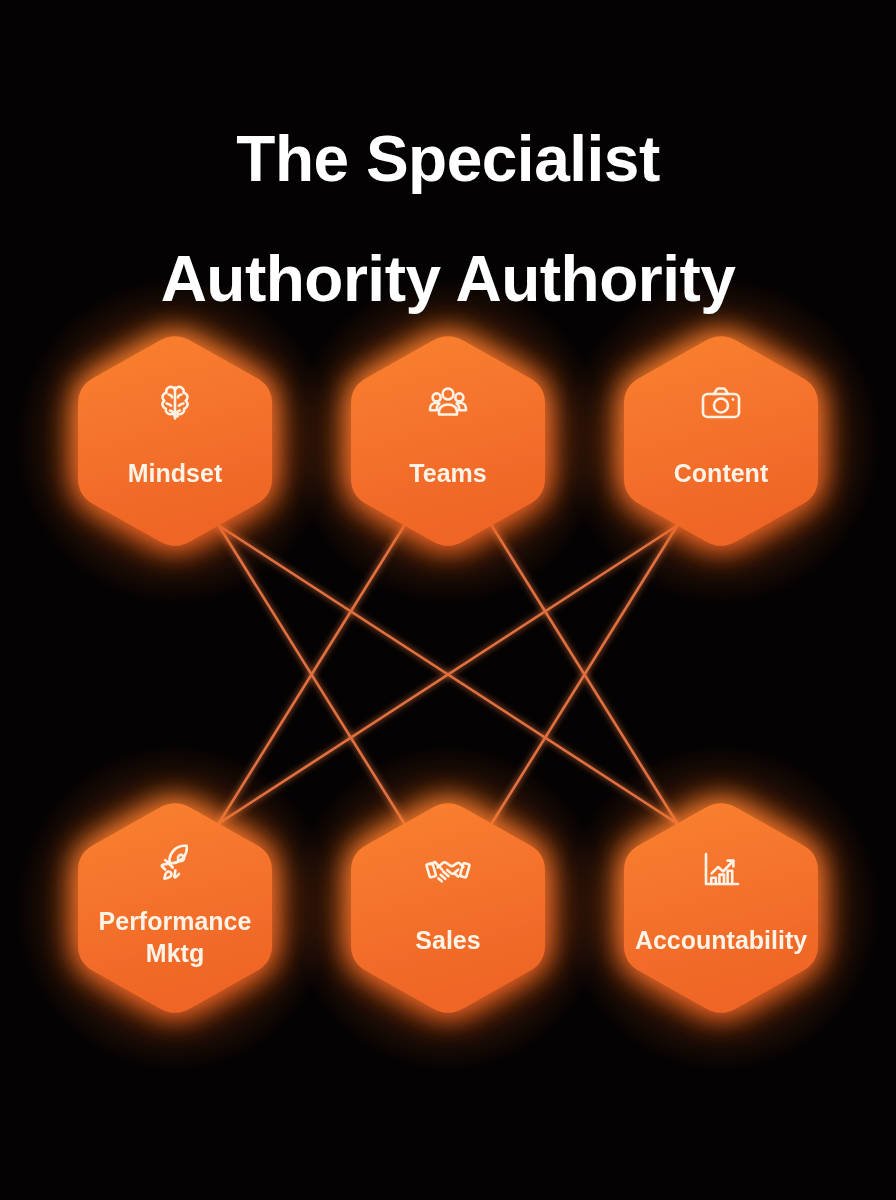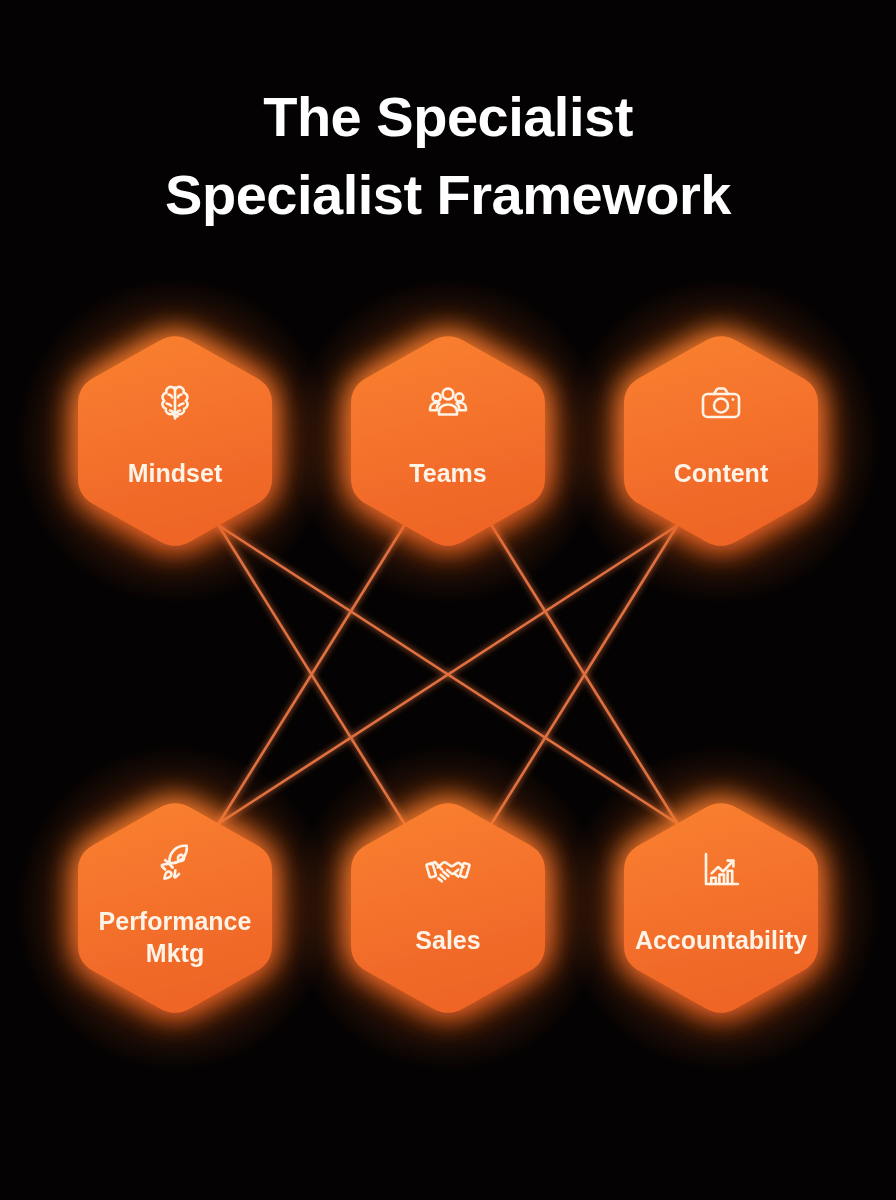--- a/index.html
+++ b/index.html
@@ -27,23 +27,24 @@
     left: 0;
     width: 896px;
     text-align: center;
     z-index: 5;
   }
   .title-line {
     display: block;
     color: #ffffff;
     font-family: "Liberation Sans", sans-serif;
     font-weight: bold;
-    font-size: 56px;
+    font-size: 64px;
     line-height: 78px;
     letter-spacing: -0.5px;
+    margin-top: 42px;
   }
   #diagram {
     position: absolute;
     left: 0;
     top: 0;
     width: 896px;
     height: 1200px;
   }
   .node-label {
     font-family: "Liberation Sans", sans-serif;
@@ -51,21 +52,21 @@
     fill: #FDF3E7;
   }
 </style>
 </head>
 <body>
 
 <div id="poster">
 
   <div class="title-block">
     <span class="title-line">The Specialist</span>
-    <span class="title-line">Specialist Framework</span>
+    <span class="title-line">Authority Authority</span>
   </div>
 
   <svg id="diagram" viewBox="0 0 896 1200">
     <defs>
       <filter id="nodeGlow" x="-80%" y="-80%" width="260%" height="260%">
         <feGaussianBlur stdDeviation="16" result="b1"></feGaussianBlur>
         <feMerge>
           <feMergeNode in="b1"></feMergeNode>
           <feMergeNode in="b1"></feMergeNode>
           <feMergeNode in="SourceGraphic"></feMergeNode>

